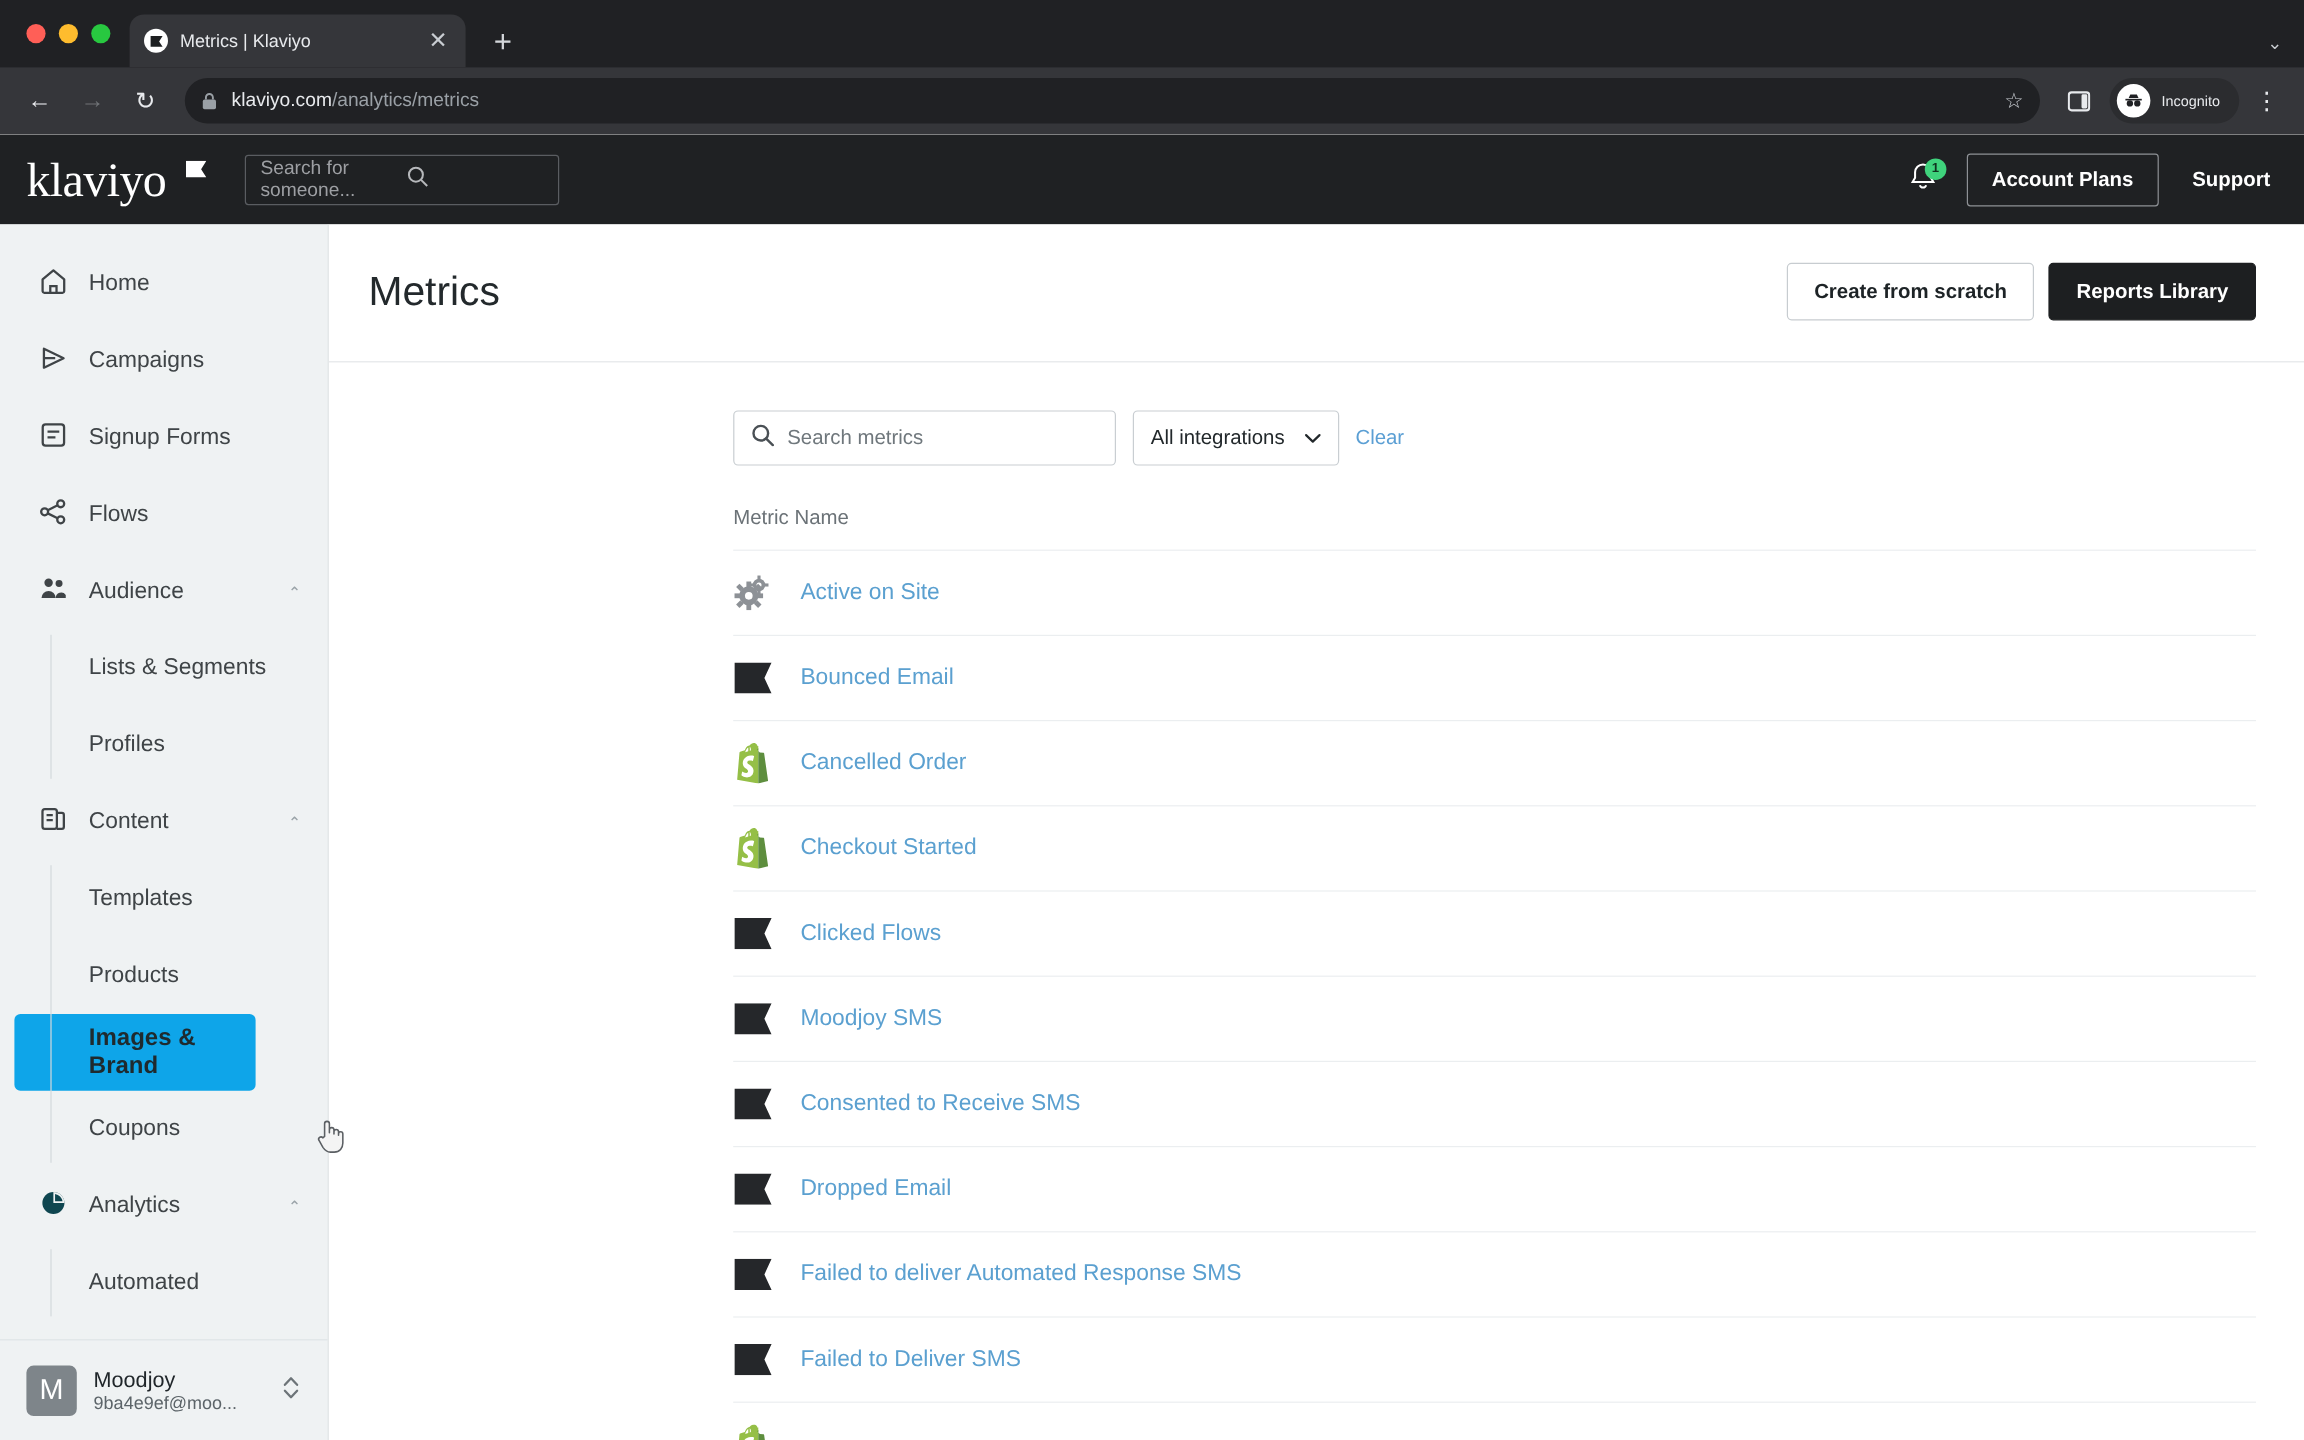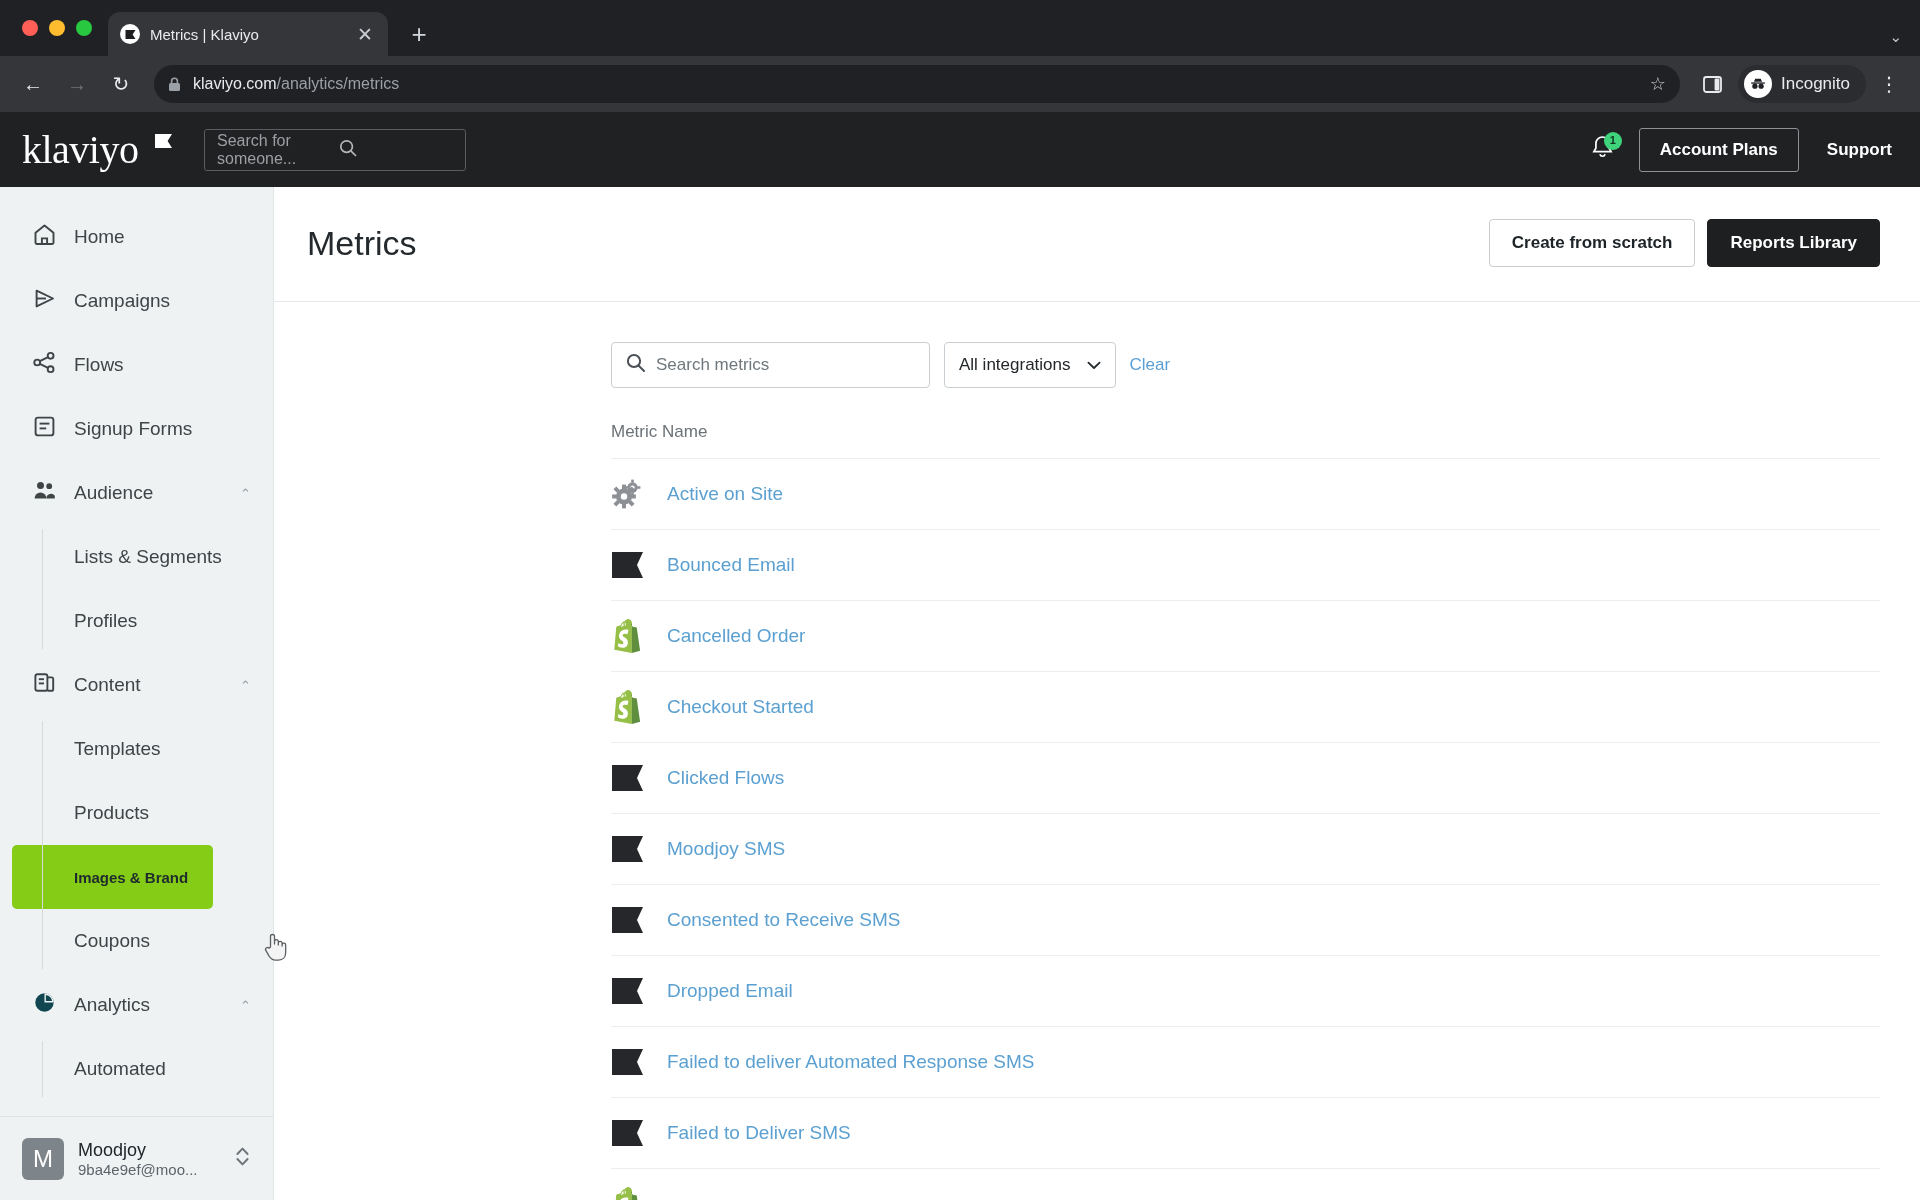--- a/index.html
+++ b/index.html
@@ -56,21 +56,21 @@
   .lock { width: 13px; height: 15px; position: relative; flex: 0 0 13px; }
   .url { font-size: 16px; color: #9aa0a6; white-space: nowrap; overflow: hidden; }
   .url b { color: #e8eaed; font-weight: 400; }
   .omni-star { margin-left: auto; color: #c9cdd2; font-size: 18px; flex: 0 0 auto; }
   .tb-icon { width: 36px; height: 36px; display: flex; align-items: center; justify-content: center; color: #e8eaed; cursor: pointer; flex: 0 0 36px; }
   .incognito {
     height: 38px; border-radius: 19px; background: #2b2c2f; display: flex; align-items: center;
     gap: 9px; padding: 0 16px 0 6px; margin-left: 2px; cursor: pointer;
   }
   .incog-ava { width: 28px; height: 28px; border-radius: 50%; background: #fff; display: flex; align-items: center; justify-content: center; }
-  .incog-label { color: #e8eaed; font-size: 17px; white-space: nowrap; }
+  .incog-label { color: #e8eaed; font-size: 12px; white-space: nowrap; }
   .kebab { color: #e8eaed; font-size: 20px; width: 34px; text-align: center; cursor: pointer; letter-spacing: 0; }
 
   
   .viewport { flex: 1; display: flex; flex-direction: column; background: #fff; overflow: hidden; position: relative; }
 
   .appheader {
     height: 75px; background: #1f2123; display: flex; align-items: center;
     padding: 0 28px 0 22px; flex: 0 0 75px;
   }
   .logo { display: flex; align-items: flex-start; gap: 17px; width: 170px; }
@@ -109,23 +109,23 @@
   .navitem .caret { margin-left: auto; color: #9aa3a8; font-size: 13px; }
   .subgroup { position: relative; padding-left: 42px; }
   .subgroup::before {
     content: ""; position: absolute; left: 42px; top: 4px; bottom: 4px; width: 1px; background: #d3d9dc;
   }
   .subitem {
     display: flex; align-items: center; height: 64px; padding-left: 32px;
     color: #3f4447; font-size: 19px; cursor: pointer;
   }
   .subitem-hl {
-    background: #84cc16; border-radius: 5px; margin-left: -30px; padding-left: 62px;
+    background: #0ea5e9; border-radius: 5px; margin-left: -30px; padding-left: 62px;
     margin-right: 60px; height: 64px; display: flex; align-items: center;
-    color: #1f2a2e; font-size: 15px; font-weight: bold; cursor: pointer;
+    color: #1f2a2e; font-size: 20px; font-weight: bold; cursor: pointer;
   }
   .acct-footer {
     border-top: 1px solid #dfe4e6; height: 84px; display: flex; align-items: center;
     gap: 14px; padding: 0 22px 0 22px; cursor: pointer;
   }
   .avatar {
     width: 42px; height: 42px; border-radius: 6px; background: #7e858a; color: #fff;
     display: flex; align-items: center; justify-content: center; font-size: 24px; flex: 0 0 42px;
   }
   .acct-texts { flex: 1; min-width: 0; }
@@ -285,39 +285,39 @@
                   <path d="M4.6 4.6 L21 12.5 L4.6 20.4 Z" stroke="#3f4447" stroke-width="1.9" fill="none" stroke-linejoin="round"></path>
                   <line x1="4.6" y1="12.5" x2="14" y2="12.5" stroke="#3f4447" stroke-width="1.9"></line>
                 </svg>
             </span>
             <span>Campaigns</span>
           </div>
 
           <div class="navitem">
             <span>
               <svg width="25" height="25" viewBox="0 0 25 25">
+                  <rect x="3.6" y="3.6" width="17.8" height="17.8" rx="2.4" stroke="#3f4447" stroke-width="1.9" fill="none"></rect>
+                  <line x1="7.6" y1="9.6" x2="17.4" y2="9.6" stroke="#3f4447" stroke-width="1.9"></line>
+                  <line x1="7.6" y1="14.4" x2="14.2" y2="14.4" stroke="#3f4447" stroke-width="1.9"></line>
+                </svg>
+            </span>
+            <span>Signup Forms</span>
+          </div>
+
+          <div class="navitem">
+            <span>
+              <svg width="25" height="25" viewBox="0 0 25 25">
                   <circle cx="5.2" cy="12.5" r="2.9" stroke="#3f4447" stroke-width="1.9" fill="none"></circle>
                   <circle cx="18.6" cy="5.8" r="2.9" stroke="#3f4447" stroke-width="1.9" fill="none"></circle>
                   <circle cx="18.6" cy="19.2" r="2.9" stroke="#3f4447" stroke-width="1.9" fill="none"></circle>
                   <line x1="7.8" y1="11.2" x2="16" y2="7.1" stroke="#3f4447" stroke-width="1.9"></line>
                   <line x1="7.8" y1="13.8" x2="16" y2="17.9" stroke="#3f4447" stroke-width="1.9"></line>
                 </svg>
             </span>
             <span>Flows</span>
-          </div>
-
-          <div class="navitem">
-            <span>
-              <svg width="25" height="25" viewBox="0 0 25 25">
-                  <rect x="3.6" y="3.6" width="17.8" height="17.8" rx="2.4" stroke="#3f4447" stroke-width="1.9" fill="none"></rect>
-                  <line x1="7.6" y1="9.6" x2="17.4" y2="9.6" stroke="#3f4447" stroke-width="1.9"></line>
-                  <line x1="7.6" y1="14.4" x2="14.2" y2="14.4" stroke="#3f4447" stroke-width="1.9"></line>
-                </svg>
-            </span>
-            <span>Signup Forms</span>
           </div>
 
           <div class="navitem">
             <span>
               <svg width="25" height="25" viewBox="0 0 25 25">
                   <circle cx="8.5" cy="7.6" r="3.5" fill="#3f4447"></circle>
                   <circle cx="17.2" cy="8.2" r="2.9" fill="#3f4447"></circle>
                   <path d="M2.6 20.4 a5.9 5.9 0 0 1 11.8 0 Z" fill="#3f4447"></path>
                   <path d="M14.4 20.4 a4.6 4.6 0 0 1 8.4 -2.6 v2.6 Z" fill="#3f4447"></path>
                 </svg>

